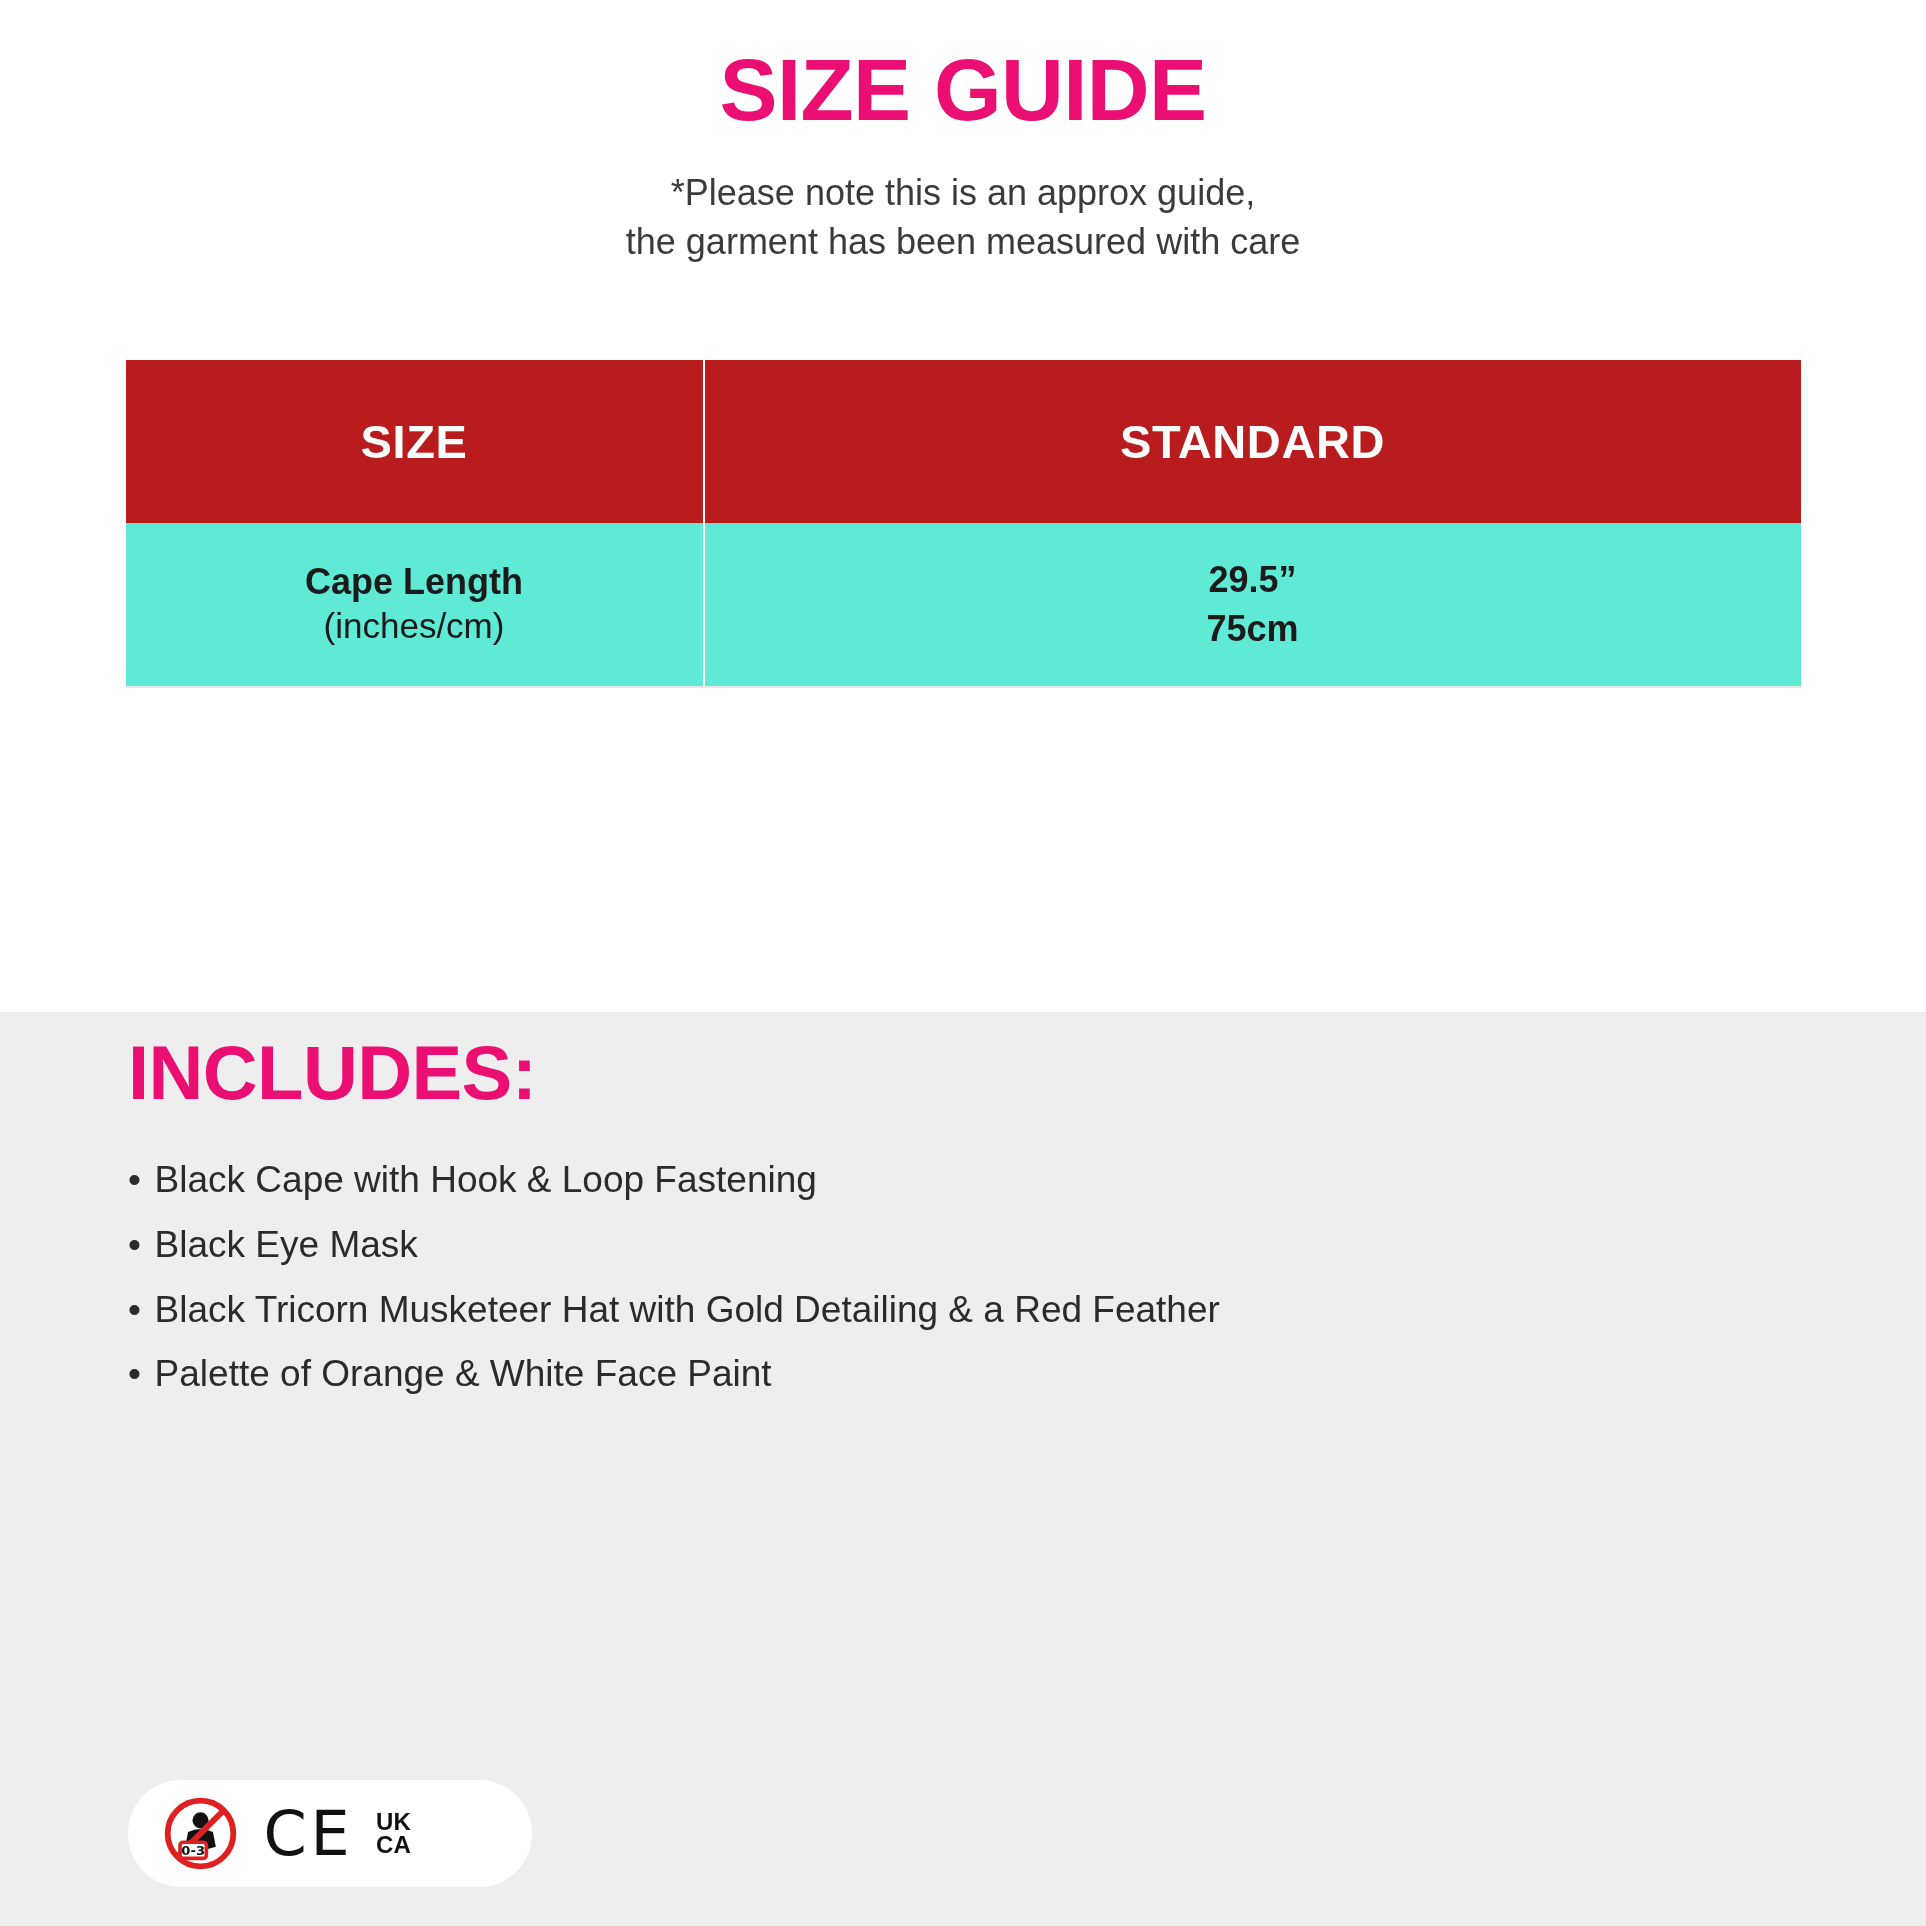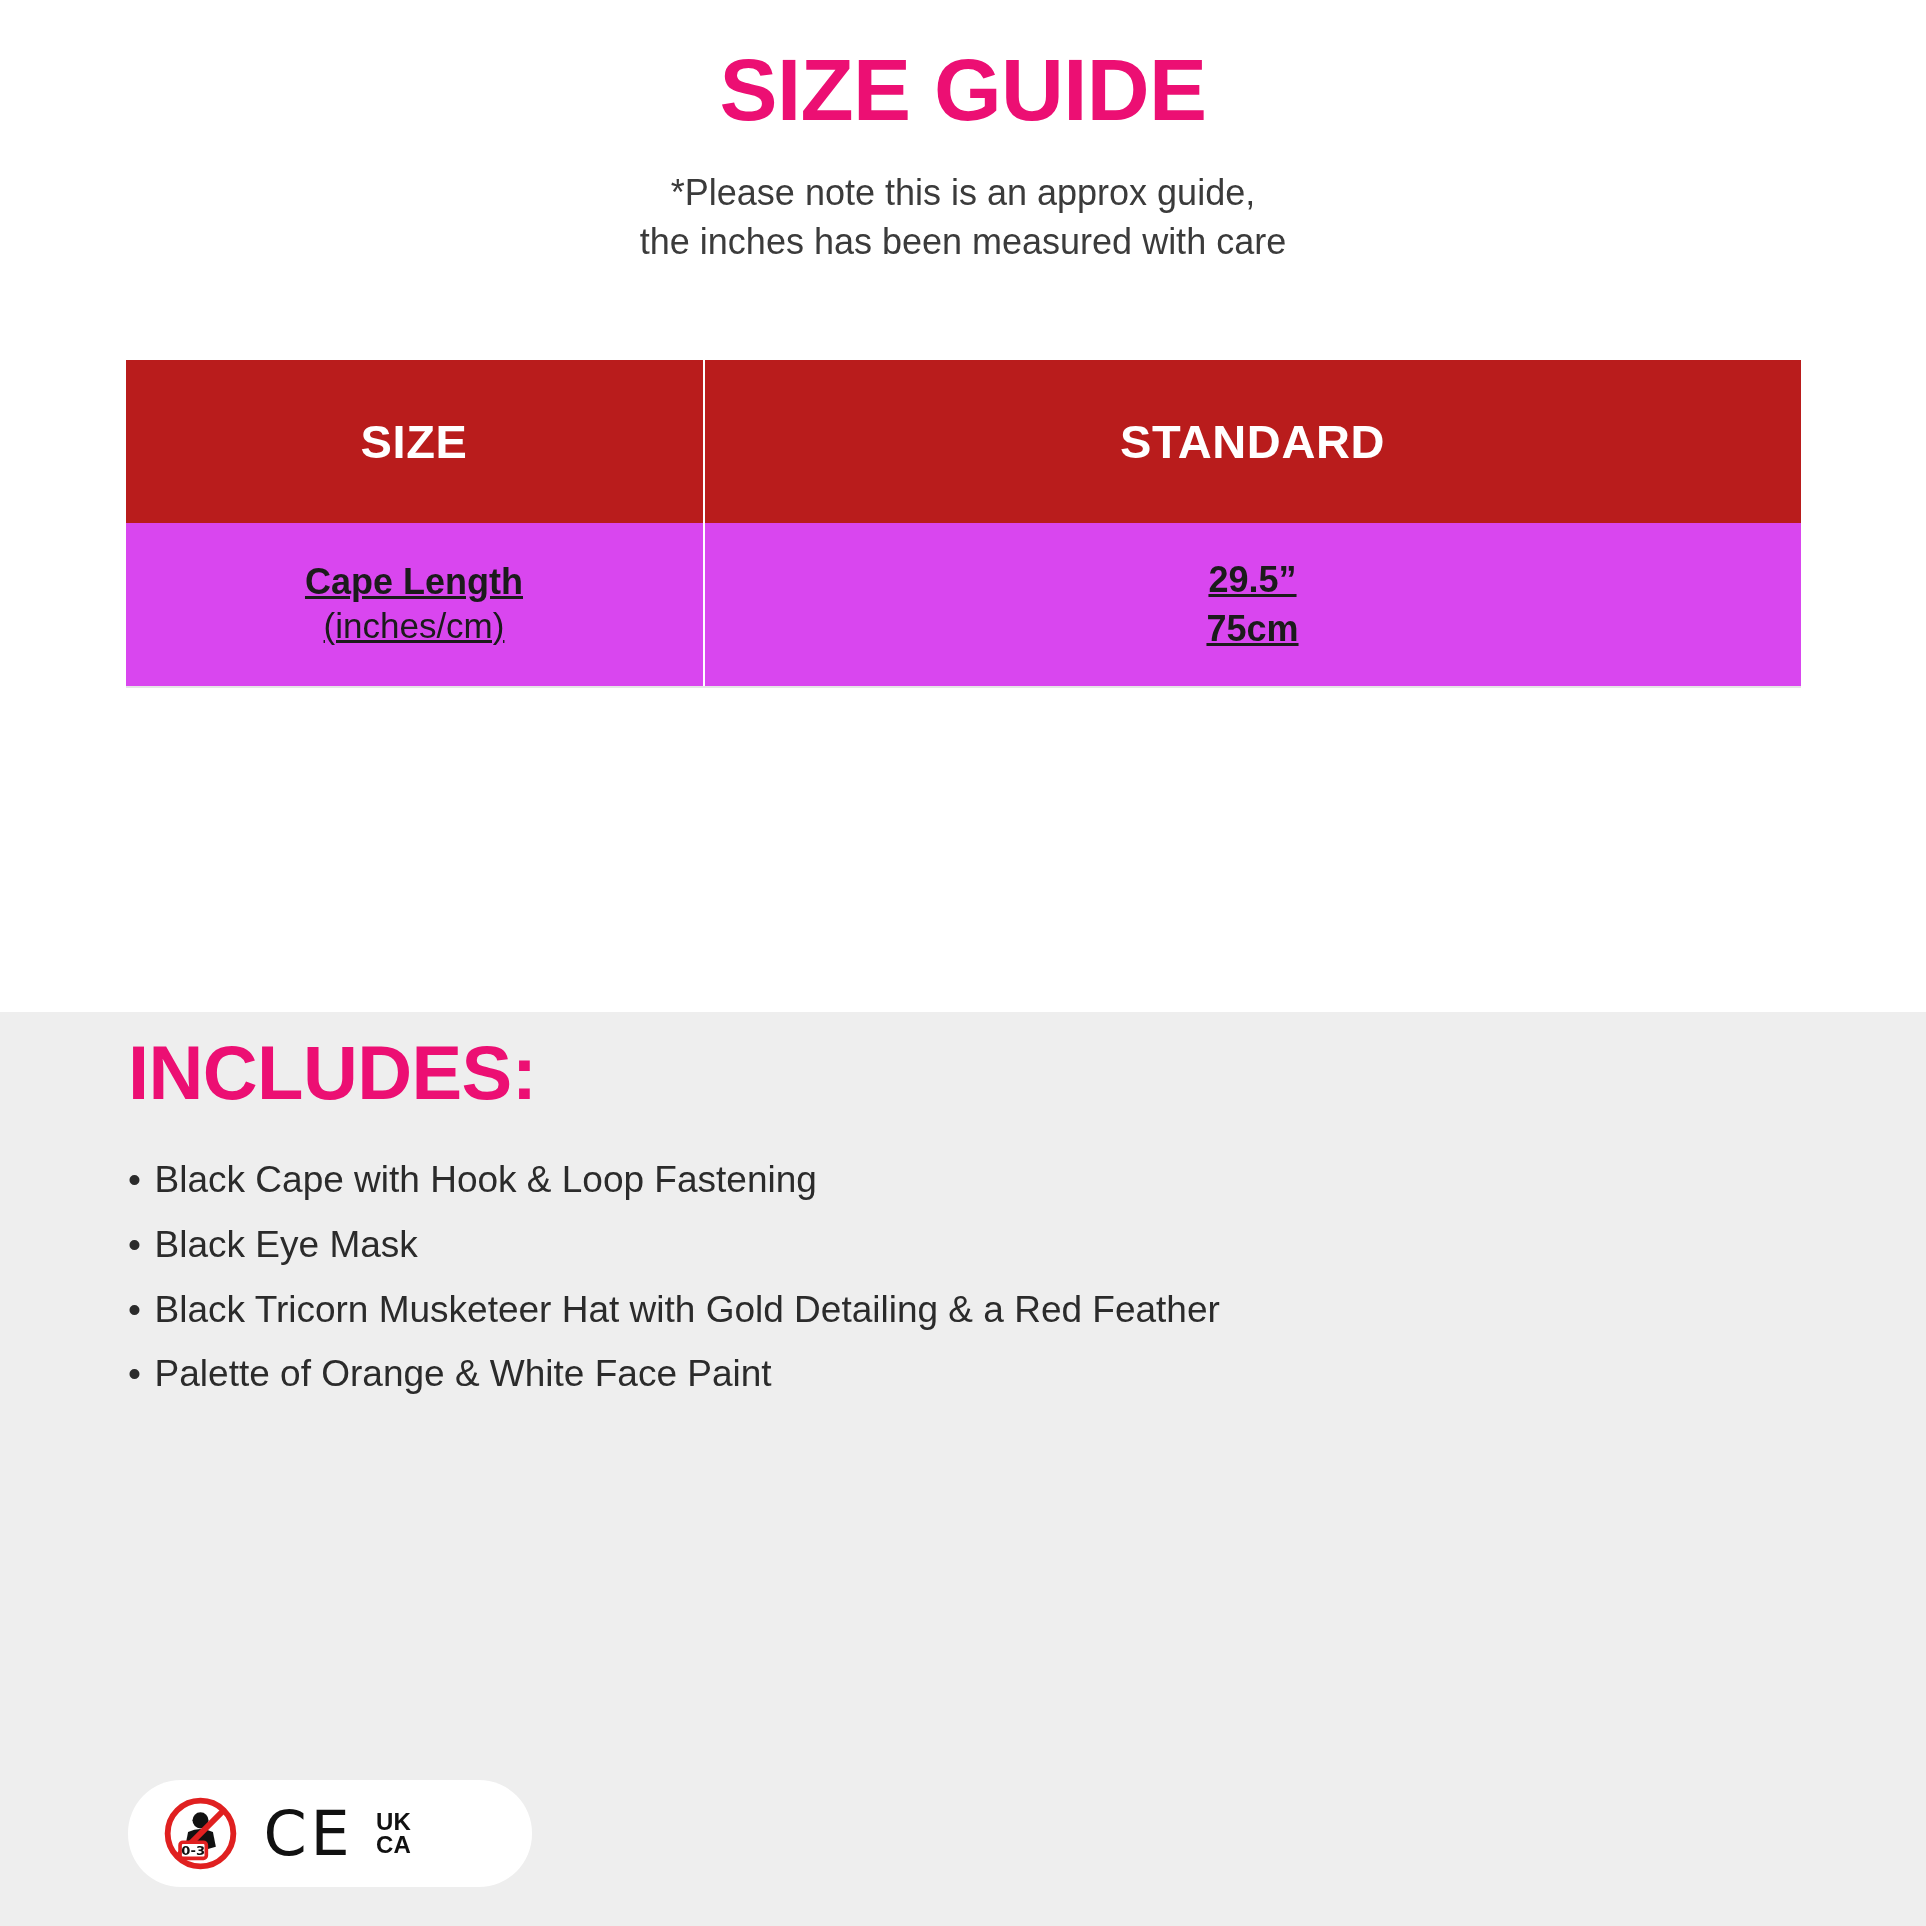--- a/index.html
+++ b/index.html
@@ -68,28 +68,27 @@
     letter-spacing: 0.6px;
     height: 161px;
     vertical-align: middle;
     text-align: center;
     border-right: 2.9px solid #ffffff;
   }
   table.size-table th:last-child {
     border-right: none;
   }
   table.size-table td {
-    background: #d946ef;
+    background: #5eead4;
     height: 161px;
     vertical-align: middle;
     text-align: center;
     color: #1b1b1b;
     border-right: 2.9px solid #ffffff;
     border-bottom: 2.3px solid #e6e6e6;
-    text-decoration: underline;
   }
   table.size-table td:last-child {
     border-right: none;
   }
   col.col-size { width: 578px; }
 
   .row-label-main {
     font-size: 36px;
     font-weight: 700;
     line-height: 1.15;
@@ -188,21 +187,21 @@
 <body>
 
 <div class="page">
 
   <div class="top-section">
 
     <div class="size-guide-title">SIZE GUIDE</div>
 
     <div class="note">
       <div>*Please note this is an approx guide,</div>
-      <div>the inches has been measured with care</div>
+      <div>the garment has been measured with care</div>
     </div>
 
     <div class="table-wrap">
       <table class="size-table">
         <colgroup>
           <col class="col-size">
           <col>
         </colgroup>
         <thead>
           <tr>

